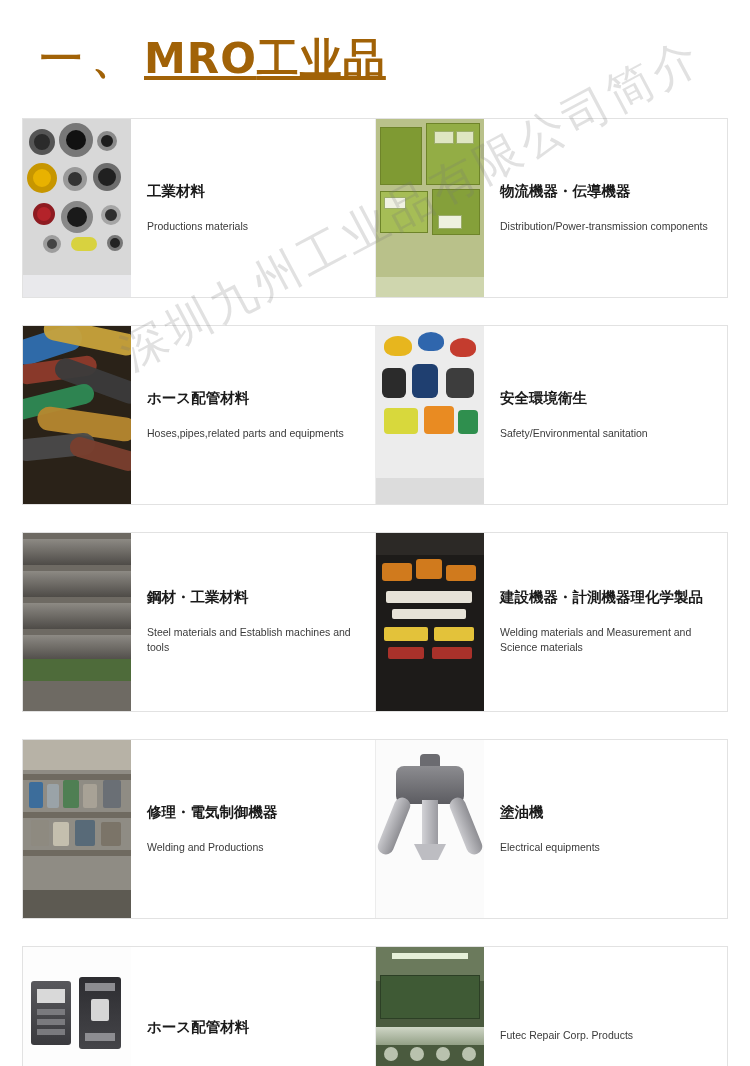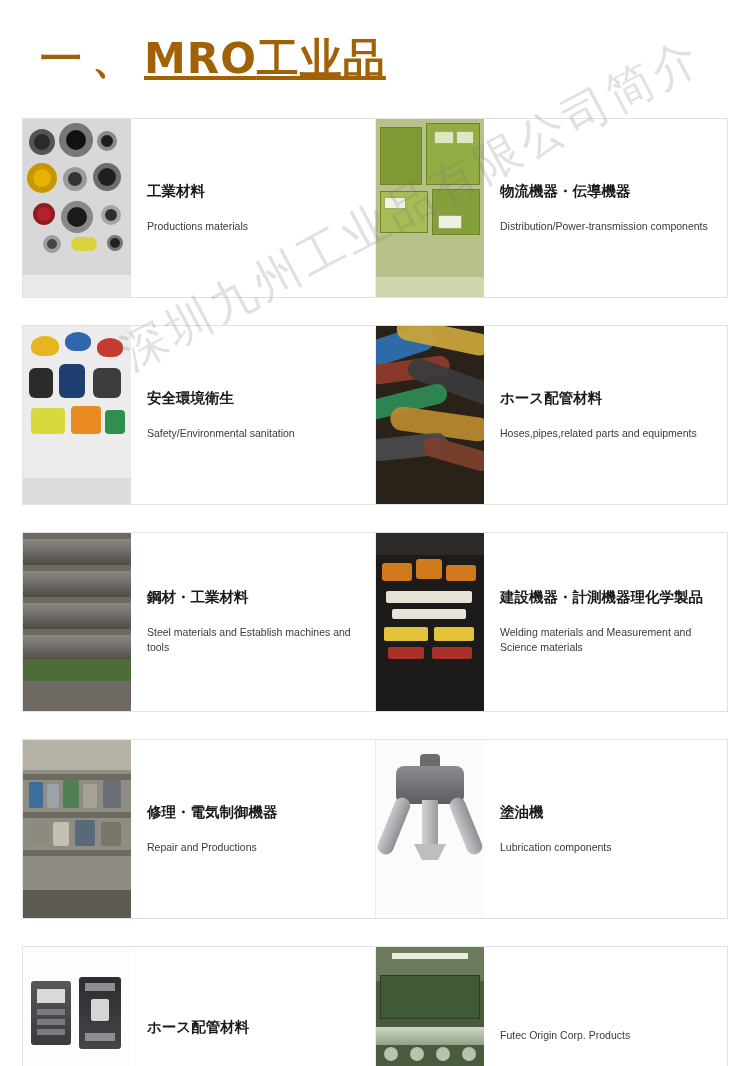--- a/index.html
+++ b/index.html
@@ -294,54 +294,54 @@
         <div class="txt">
           <div class="jp">物流機器・伝導機器</div>
           <div class="en">Distribution/Power-transmission components</div>
         </div>
       </div>
     </div>
 
     <div class="row">
       <div class="cell">
         <div class="thumb">
+          <div class="t-bg hs">
+            <span class="c1"></span>
+              <span class="c2"></span>
+              <span class="c3"></span>
+              <span class="c4"></span>
+            <span class="c5"></span>
+              <span class="c6"></span>
+              <span class="c7"></span>
+              <span class="c8"></span>
+          </div>
+        </div>
+        <div class="txt">
+          <div class="jp">ホース配管材料</div>
+          <div class="en">Hoses,pipes,related parts and equipments</div>
+        </div>
+      </div>
+      <div class="cell">
+        <div class="thumb">
           <div class="t-bg sf">
             <span class="h h1"></span>
               <span class="h h2"></span>
               <span class="h h3"></span>
             <span class="g g1"></span>
               <span class="g g2"></span>
               <span class="g g3"></span>
             <span class="v"></span>
               <span class="v2"></span>
               <span class="v3"></span>
             <span class="fl"></span>
           </div>
         </div>
         <div class="txt">
           <div class="jp">安全環境衛生</div>
           <div class="en">Safety/Environmental sanitation</div>
-        </div>
-      </div>
-      <div class="cell">
-        <div class="thumb">
-          <div class="t-bg hs">
-            <span class="c1"></span>
-              <span class="c2"></span>
-              <span class="c3"></span>
-              <span class="c4"></span>
-            <span class="c5"></span>
-              <span class="c6"></span>
-              <span class="c7"></span>
-              <span class="c8"></span>
-          </div>
-        </div>
-        <div class="txt">
-          <div class="jp">ホース配管材料</div>
-          <div class="en">Hoses,pipes,related parts and equipments</div>
         </div>
       </div>
     </div>
 
     <div class="row">
       <div class="cell">
         <div class="thumb">
           <div class="t-bg st">
             <span class="band bd1"></span>
               <span class="band bd2"></span>
@@ -392,37 +392,37 @@
               <span class="it i5"></span>
             <span class="it i6"></span>
               <span class="it i7"></span>
               <span class="it i8"></span>
               <span class="it i9"></span>
             <span class="floor"></span>
           </div>
         </div>
         <div class="txt">
           <div class="jp">修理・電気制御機器</div>
-          <div class="en">Repair and Productions</div>
+          <div class="en">Welding and Productions</div>
         </div>
       </div>
       <div class="cell">
         <div class="thumb">
           <div class="t-bg lb">
             <span class="dot"></span>
             <span class="body"></span>
             <span class="arm a1"></span>
               <span class="arm a2"></span>
             <span class="stem"></span>
             <span class="tip"></span>
           </div>
         </div>
         <div class="txt">
           <div class="jp">塗油機</div>
-          <div class="en">Lubrication components</div>
+          <div class="en">Electrical equipments</div>
         </div>
       </div>
     </div>
 
     <div class="row">
       <div class="cell">
         <div class="thumb">
           <div class="t-bg ec">
             <span class="inv">
                 <span class="scr"></span>
@@ -450,19 +450,19 @@
             <span class="mach"></span>
             <span class="belt"></span>
             <span class="roll r1"></span>
               <span class="roll r2"></span>
               <span class="roll r3"></span>
               <span class="roll r4"></span>
             <span class="floor"></span>
           </div>
         </div>
         <div class="txt">
-          <div class="en">Futec Origin Corp. Products</div>
+          <div class="en">Futec Repair Corp. Products</div>
         </div>
       </div>
     </div>
 
   </div>
 </div>
 
 </body></html>

